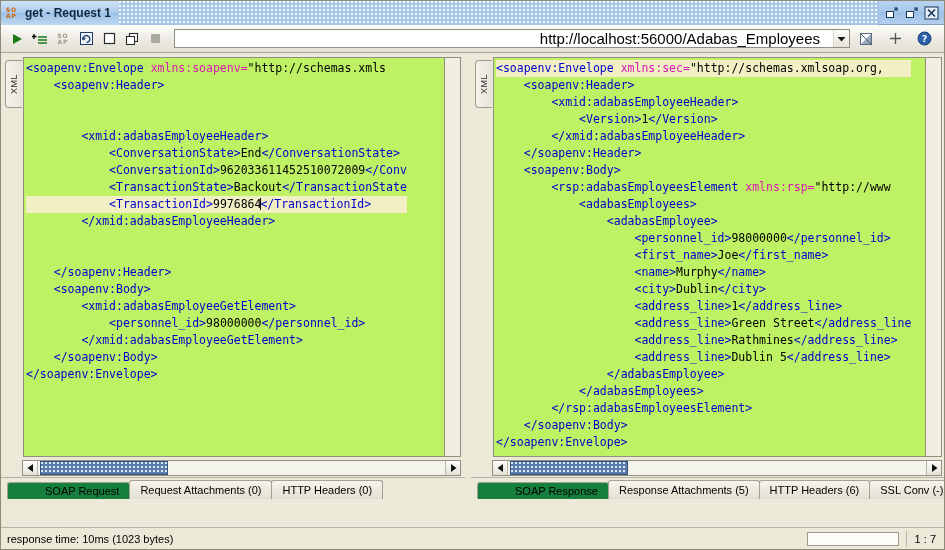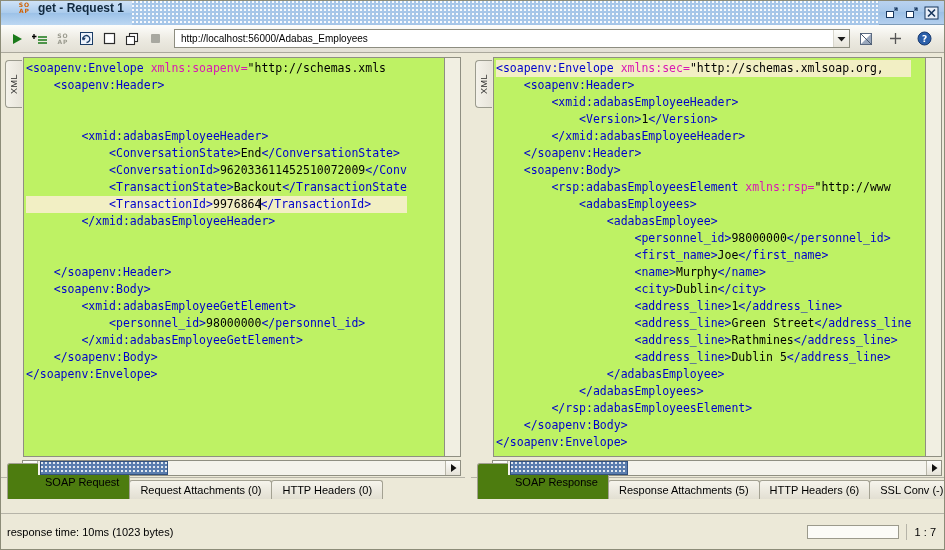--- a/index.html
+++ b/index.html
@@ -20,22 +20,22 @@
 
   
   .titlebar {
     position: absolute; left: 0; top: 0;
     width: 945px; height: 24px;
     background: linear-gradient(to bottom, #b9d2ef 0%, #a8c8ea 45%, #9cc0e6 50%, #b4cfee 100%);
     border-bottom: 1px solid #7f9db9;
     display: flex; align-items: center;
   }
   .title-left {
-    display: flex; height: 24px;
-    padding-left: 16px;
+    display: flex; align-items: center; height: 24px;
+    padding-left: 3px;
     background: linear-gradient(to bottom, #cfe2f7 0%, #aacbec 50%, #9dc2e8 52%, #bcd7f2 100%);
     padding-right: 8px;
   }
   .soap-ico {
     width: 15px; height: 15px;
     color: #d06000;
     font-size: 6px; line-height: 6px;
     font-family: "DejaVu Sans", sans-serif;
     font-weight: bold;
     display: flex; flex-direction: column;
@@ -84,22 +84,22 @@
     height: 19px;
     margin: 0 6px 0 6px;
     background: #fff;
     border: 1px solid #8d8d80;
     display: flex; align-items: center;
     position: relative;
   }
   .urlbar input {
     flex: 1; border: 0; outline: none;
     font-family: "Liberation Sans", sans-serif;
-    font-size: 10px; color: #000;
-    padding: 0 6px; height: 17px; background: transparent;
+    font-size: 15px; color: #000;
+    padding: 0 13px; height: 17px; background: transparent; text-align: right;
   }
   .url-arrow {
     width: 16px; height: 17px;
     display: flex; align-items: center; justify-content: center;
     border-left: 1px solid #d8d6cc;
     background: linear-gradient(to bottom,#fdfdfb,#e6e3d9);
     cursor: pointer;
   }
   .right-icons { display: flex; align-items: center; gap: 6px; padding-right: 3px; }
 
@@ -237,30 +237,30 @@
     display: flex; align-items: center;
     background: linear-gradient(to bottom,#f6f4ec,#e2dfd2);
     border: 1px solid #a3a192;
     border-bottom: none;
     border-radius: 3px 3px 0 0;
     margin-right: -1px;
     cursor: pointer;
     white-space: nowrap;
   }
   .tab.active {
-    background: #4d7c0f;
-    height: 36px;
+    background: #15803d;
+    height: 17px;
     font-weight: normal;
     padding-left: 37px;
   }
 
   
   .statusbar {
     position: absolute; left: 0; bottom: 0;
-    width: 945px; height: 36px;
+    width: 945px; height: 22px;
     background: #ece9d8;
     border-top: 1px solid #b6b4a8;
     display: flex; align-items: center;
   }
   .status-text {
     font-size: 11px; color: #000;
     padding-left: 6px;
     flex: 1;
   }
   .status-progress {

